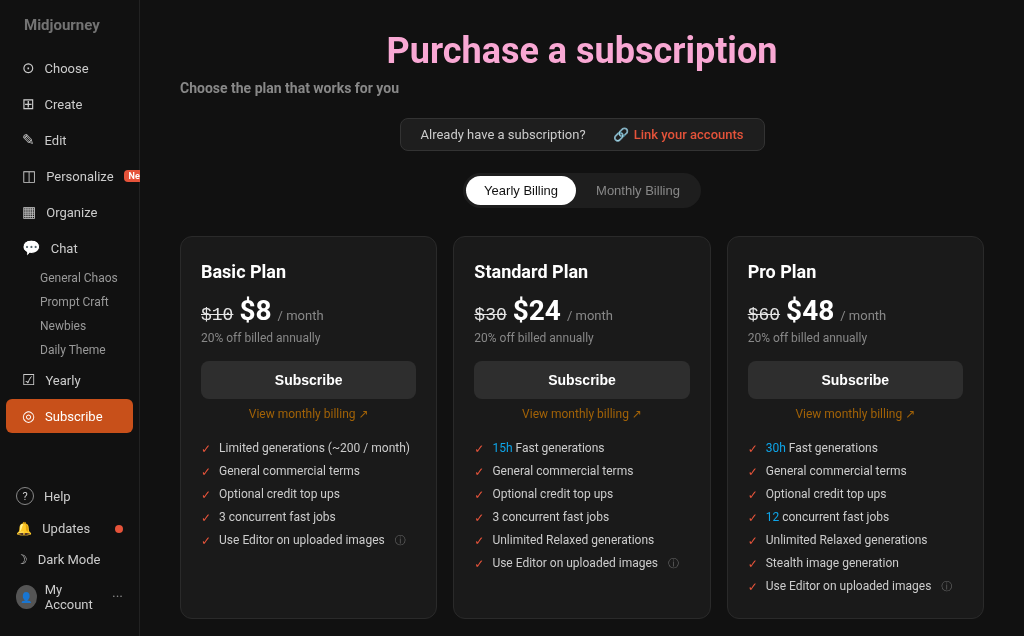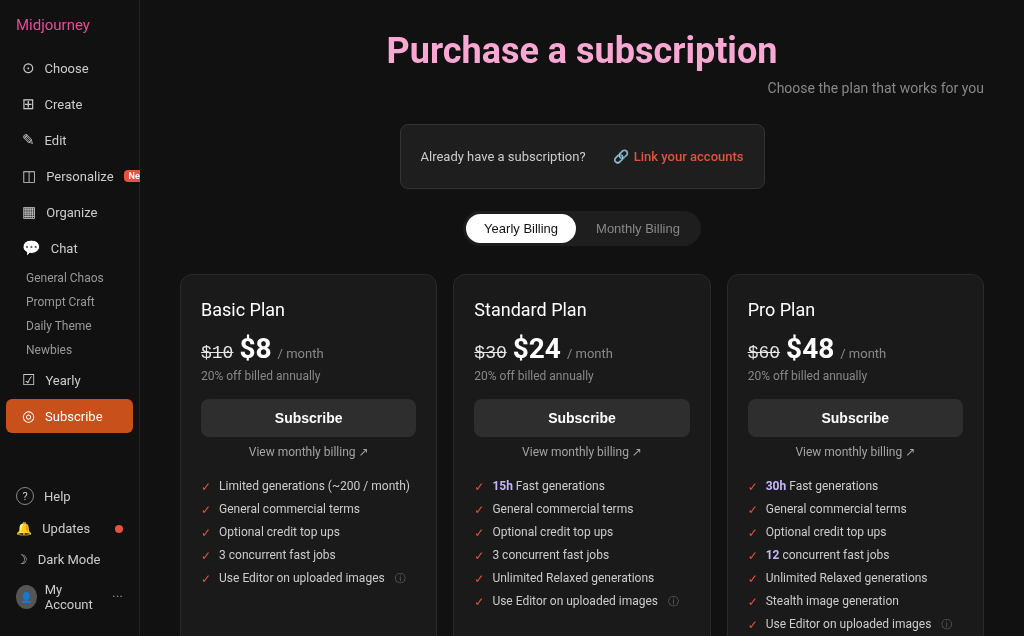--- a/index.html
+++ b/index.html
@@ -18,23 +18,24 @@
       width: 140px;
       min-width: 140px;
       background: #111;
       display: flex;
       flex-direction: column;
       padding: 16px 0;
       border-right: 1px solid #222;
     }
     .sidebar-logo {
       font-size: 15px;
-      font-weight: 400;
-      color: #ec4899;
+      font-weight: 700;
+      color: #737373;
       padding: 0 16px 16px;
+      margin-left: 8px;
     }
     .sidebar-item {
       display: flex;
       align-items: center;
       gap: 10px;
       padding: 8px 16px;
       font-size: 13px;
       color: #ccc;
       cursor: pointer;
       border-radius: 6px;
@@ -49,21 +50,21 @@
       background: #e5533a;
       color: #fff;
       font-size: 9px;
       padding: 1px 5px;
       border-radius: 4px;
       font-weight: 600;
     }
     .sidebar-sub-items {
       display: flex;
       flex-direction: column;
-      padding-left: 18px;
+      padding-left: 32px;
     }
     .sidebar-sub-item {
       font-size: 12px;
       color: #999;
       padding: 5px 8px;
       cursor: pointer;
       border-radius: 4px;
     }
     .sidebar-divider { flex: 1; }
     .sidebar-bottom {
@@ -113,36 +114,37 @@
       background: #111;
     }
     .page-title {
       text-align: center;
       font-size: 36px;
       font-weight: 700;
       color: #f9a8d4;
       margin-bottom: 8px;
     }
     .page-subtitle {
-      text-align: right;
+      text-align: left;
       font-size: 14px;
       color: #888;
-      margin-bottom: 28px;
+      margin-bottom: 22px;
+      font-weight: bold;
     }
 
     
     .subscription-banner {
       display: flex;
       align-items: center;
       justify-content: center;
       gap: 28px;
       background: #1e1e1e;
       border: 1px solid #333;
       border-radius: 8px;
-      padding: 24px 20px;
+      padding: 8px 20px;
       margin: 0 auto 22px;
       width: fit-content;
       font-size: 13px;
       color: #ccc;
     }
     .link-accounts {
       color: #e5533a;
       text-decoration: none;
       font-weight: 500;
       display: flex;
@@ -190,21 +192,21 @@
       gap: 16px;
     }
     .plan-card {
       background: #1a1a1a;
       border: 1px solid #2a2a2a;
       border-radius: 12px;
       padding: 24px 20px;
     }
     .plan-name {
       font-size: 18px;
-      font-weight: 400;
+      font-weight: 700;
       color: #fff;
       margin-bottom: 12px;
     }
     .plan-pricing {
       display: flex;
       align-items: baseline;
       gap: 6px;
       margin-bottom: 4px;
     }
     .plan-original-price {
@@ -235,21 +237,21 @@
       border: none;
       border-radius: 8px;
       font-size: 14px;
       font-weight: 600;
       cursor: pointer;
       margin-bottom: 8px;
     }
     .view-monthly {
       text-align: center;
       font-size: 12px;
-      color: #a3a3a3;
+      color: #a16207;
       margin-bottom: 20px;
       cursor: pointer;
     }
     .plan-features {
       display: flex;
       flex-direction: column;
       gap: 8px;
     }
     .plan-feature {
       display: flex;
@@ -258,22 +260,22 @@
       font-size: 12px;
       color: #ccc;
     }
     .feature-check {
       color: #e5533a;
       font-size: 12px;
       margin-top: 1px;
       flex-shrink: 0;
     }
     .feature-bold {
-      font-weight: 700;
-      color: #c4b5fd;
+      font-weight: 400;
+      color: #0ea5e9;
     }
     .feature-info {
       color: #666;
       font-size: 11px;
       margin-left: 2px;
     }
 
     
     .notif-dot {
       width: 8px;
@@ -311,22 +313,22 @@
     <span class="icon">▦</span>
     <span>Organize</span>
   </div>
   <div class="sidebar-item">
     <span class="icon">💬</span>
     <span>Chat</span>
   </div>
   <div class="sidebar-sub-items">
     <div class="sidebar-sub-item">General Chaos</div>
     <div class="sidebar-sub-item">Prompt Craft</div>
+    <div class="sidebar-sub-item">Newbies</div>
     <div class="sidebar-sub-item">Daily Theme</div>
-    <div class="sidebar-sub-item">Newbies</div>
   </div>
 
   <div class="sidebar-item">
     <span class="icon">☑</span>
     <span>Yearly</span>
   </div>
   <div class="sidebar-item active">
     <span class="icon">◎</span>
     <span>Subscribe</span>
   </div>

